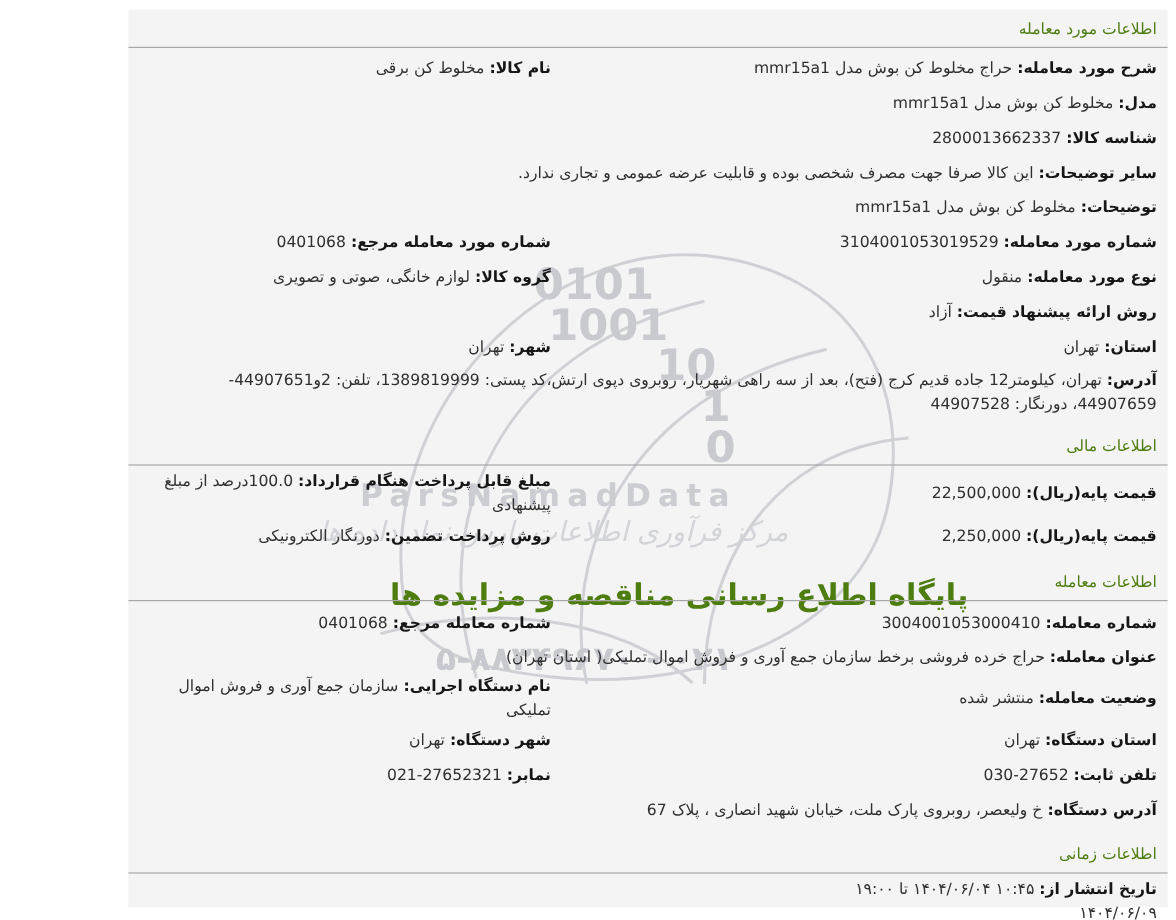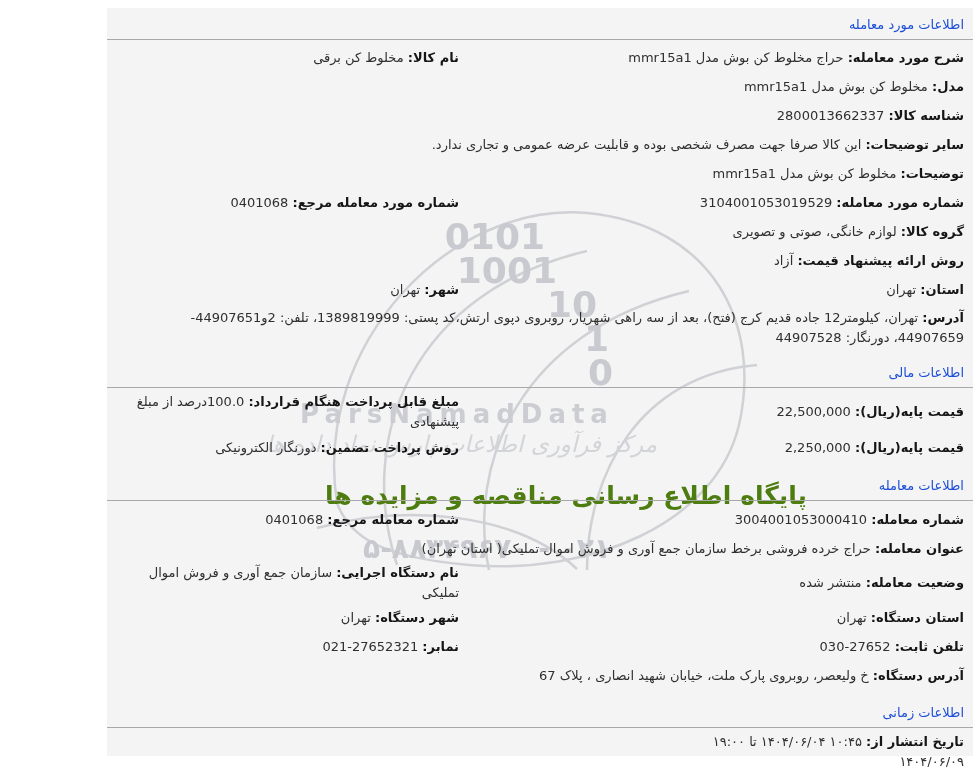--- a/index.html
+++ b/index.html
@@ -1,21 +1,21 @@
 <!DOCTYPE html>
 <html lang="fa" dir="rtl"><head>
 <meta charset="utf-8">
 <style>
   html,body{margin:0;padding:0;background:#ffffff;}
   body{font-family:"DejaVu Sans","Liberation Sans",sans-serif;}
   .page{position:relative;width:980px;height:767px;background:#ffffff;overflow:hidden;margin:0 auto;}
   .panel{position:absolute;left:107px;top:8px;width:866px;height:748px;background:#f4f4f5;direction:rtl;}
   .sections{position:relative;z-index:1;}
   .section{padding:0;}
-  .sec-title{color:#1d4ed8;font-size:13px;line-height:16px;padding:9px 9px 0 9px;}
+  .sec-title{color:#4d7c0f;font-size:13px;line-height:16px;padding:9px 9px 0 9px;}
   .sec-hr{border:none;border-top:1px solid #a8a8ab;margin:6px 0 0 0;height:0;}
   .rows{padding:4px 9px 5px 9px;}
   .row{display:grid;grid-template-columns:505px minmax(0,1fr);align-items:center;min-height:29px;font-size:13px;line-height:1.55;}
   .row.full{grid-template-columns:minmax(0,1fr);}
   .row.center .cell{text-align:right;}
   .cell{padding-left:8px;}
   .lbl{font-weight:bold;color:#161616;}
   .val{color:#2f2f2f;}
   .sec-financial .row{min-height:32px;}
   .sec-deal .row{min-height:29px;}
@@ -81,20 +81,21 @@
               <div class="cell"><span class="lbl">سایر توضیحات:</span> <span class="val">این کالا صرفا جهت مصرف شخصی بوده و قابلیت عرضه عمومی و تجاری ندارد.</span></div>
             </div>
             <div class="row full">
               <div class="cell"><span class="lbl">توضیحات:</span> <span class="val">مخلوط کن بوش مدل mmr15a1</span></div>
             </div>
             <div class="row">
               <div class="cell"><span class="lbl">شماره مورد معامله:</span> <span class="val">3104001053019529</span></div>
               <div class="cell"><span class="lbl">شماره مورد معامله مرجع:</span> <span class="val">0401068</span></div>
             </div>
             <div class="row">
+              <div class="cell"><span class="lbl">نوع مورد معامله:</span> <span class="val">منقول</span></div>
               <div class="cell"><span class="lbl">گروه کالا:</span> <span class="val">لوازم خانگی، صوتی و تصویری</span></div>
             </div>
             <div class="row full">
               <div class="cell"><span class="lbl">روش ارائه پیشنهاد قیمت:</span> <span class="val">آزاد</span></div>
             </div>
             <div class="row">
               <div class="cell"><span class="lbl">استان:</span> <span class="val">تهران</span></div>
               <div class="cell"><span class="lbl">شهر:</span> <span class="val">تهران</span></div>
             </div>
             <div class="row full center addr">

